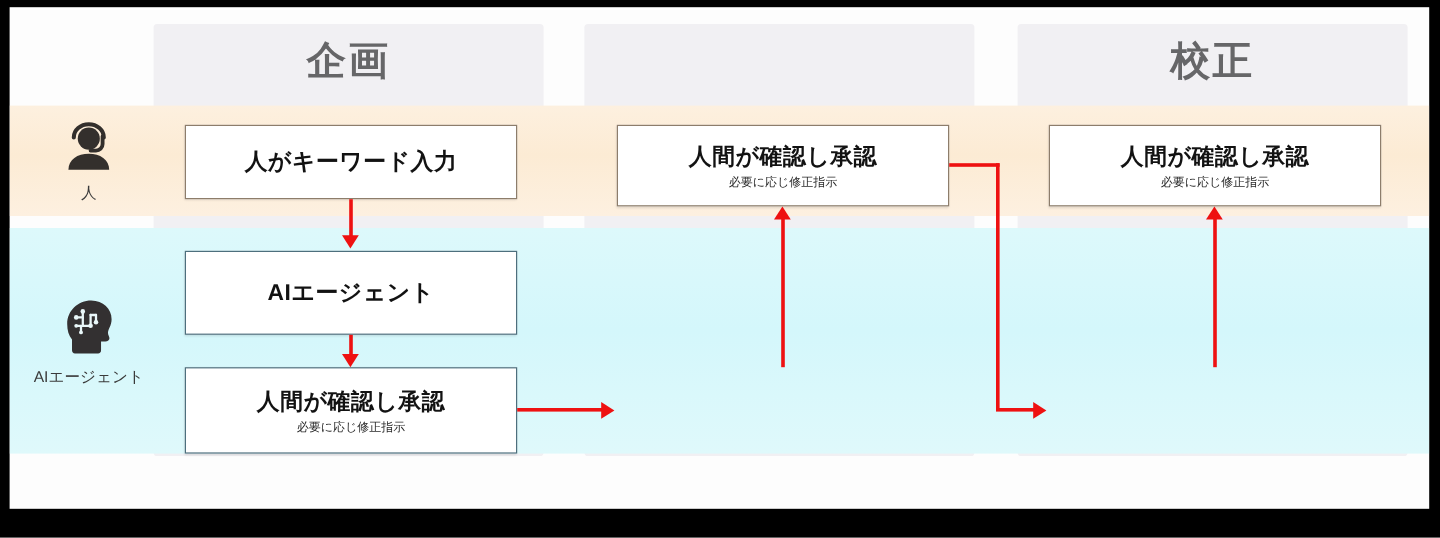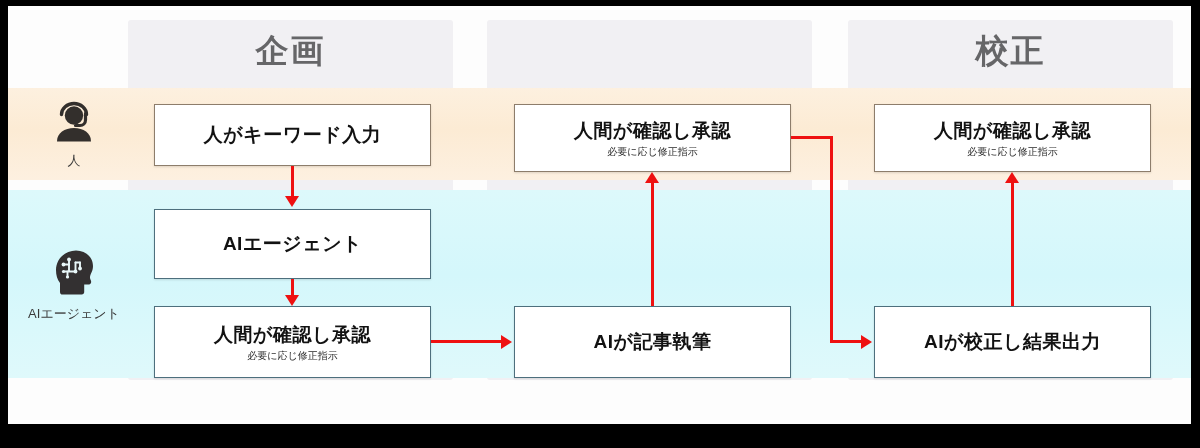--- a/index.html
+++ b/index.html
@@ -124,32 +124,26 @@
   <div class="box ai" style="left:146px;top:300px;width:277px;height:72px;">
     <span class="t1">人間が確認し承認</span>
     <span class="t2">必要に応じ修正指示</span>
   </div>
 
   <div class="box human" style="left:506px;top:98px;width:277px;height:68px;">
     <span class="t1">人間が確認し承認</span>
     <span class="t2">必要に応じ修正指示</span>
   </div>
 
-  <div class="box ai" style="left:506px;top:300px;width:277px;height:72px;">
-    <span class="t1">AIが記事執筆</span>
-  </div>
 
   <div class="box human" style="left:866px;top:98px;width:277px;height:68px;">
     <span class="t1">人間が確認し承認</span>
     <span class="t2">必要に応じ修正指示</span>
   </div>
 
-  <div class="box ai" style="left:866px;top:300px;width:277px;height:72px;">
-    <span class="t1">AIが校正し結果出力</span>
-  </div>
 
   <div class="ln vl" style="left:283px;top:160px;height:32px;"></div>
   <div class="arrow down" style="left:277px;top:190px;"></div>
 
   <div class="ln vl" style="left:283px;top:273px;height:18px;"></div>
   <div class="arrow down" style="left:277px;top:289px;"></div>
 
   <div class="ln hl" style="left:423px;top:334px;width:72px;"></div>
   <div class="arrow right" style="left:493px;top:329px;"></div>
 

